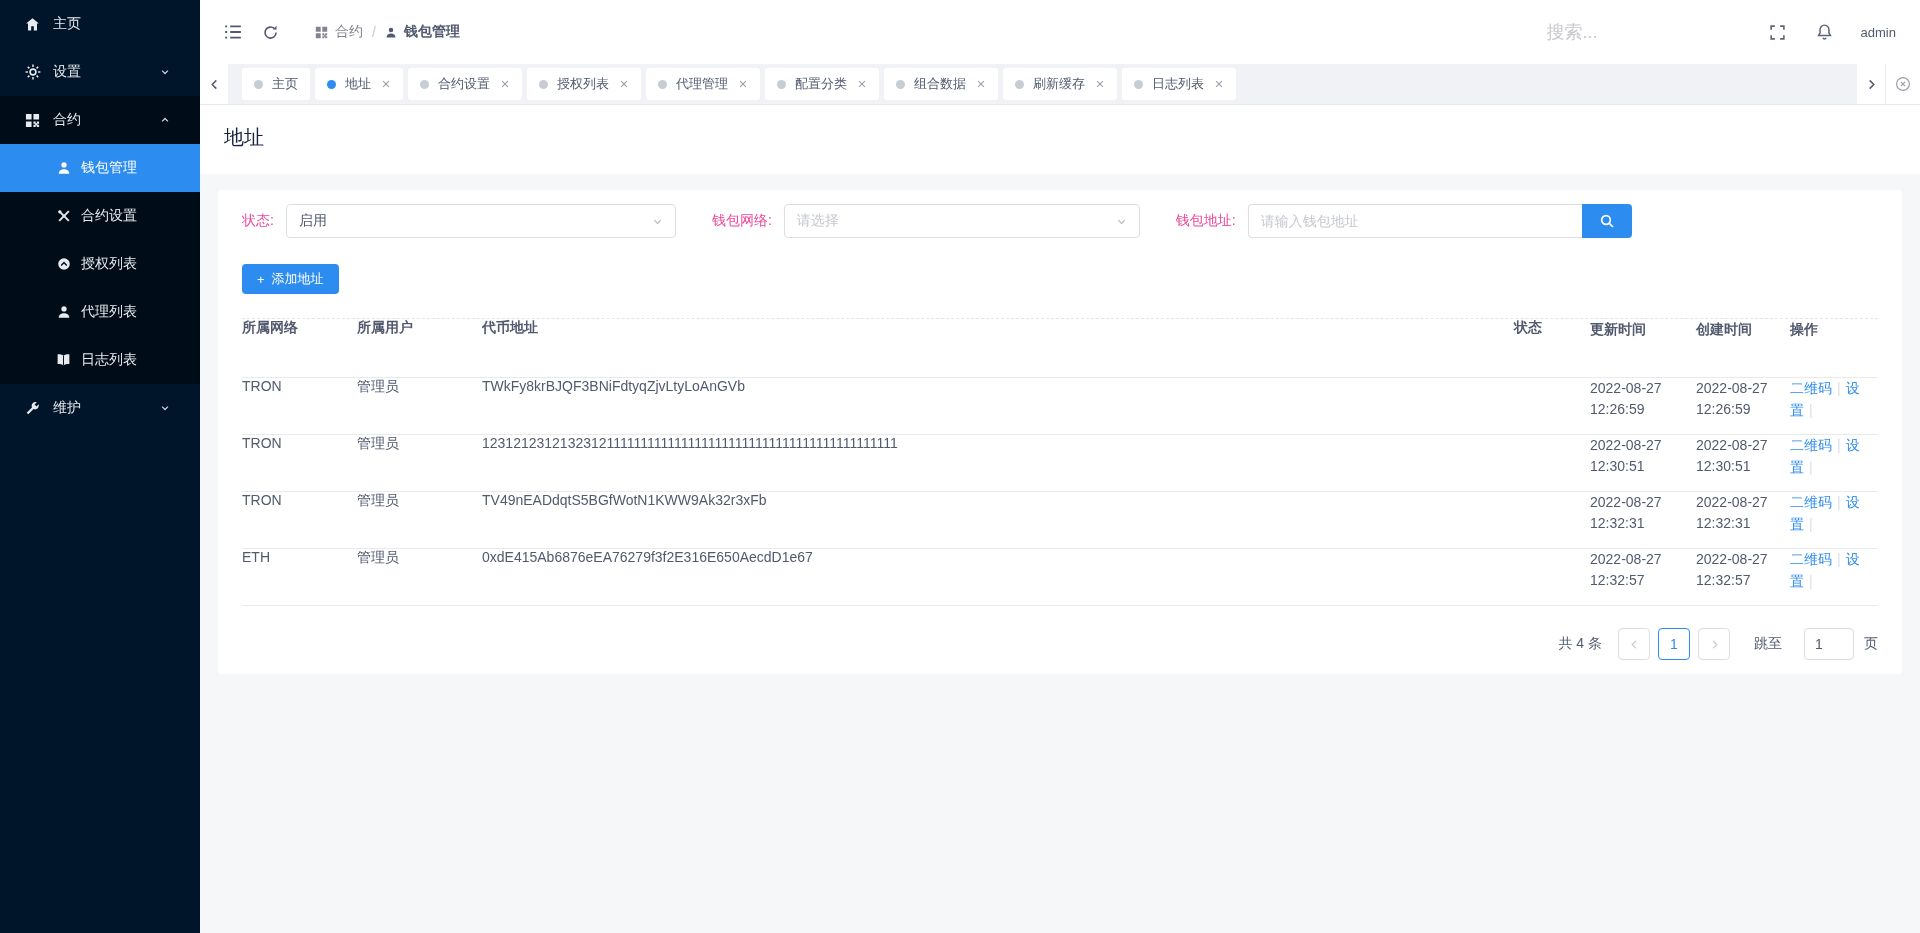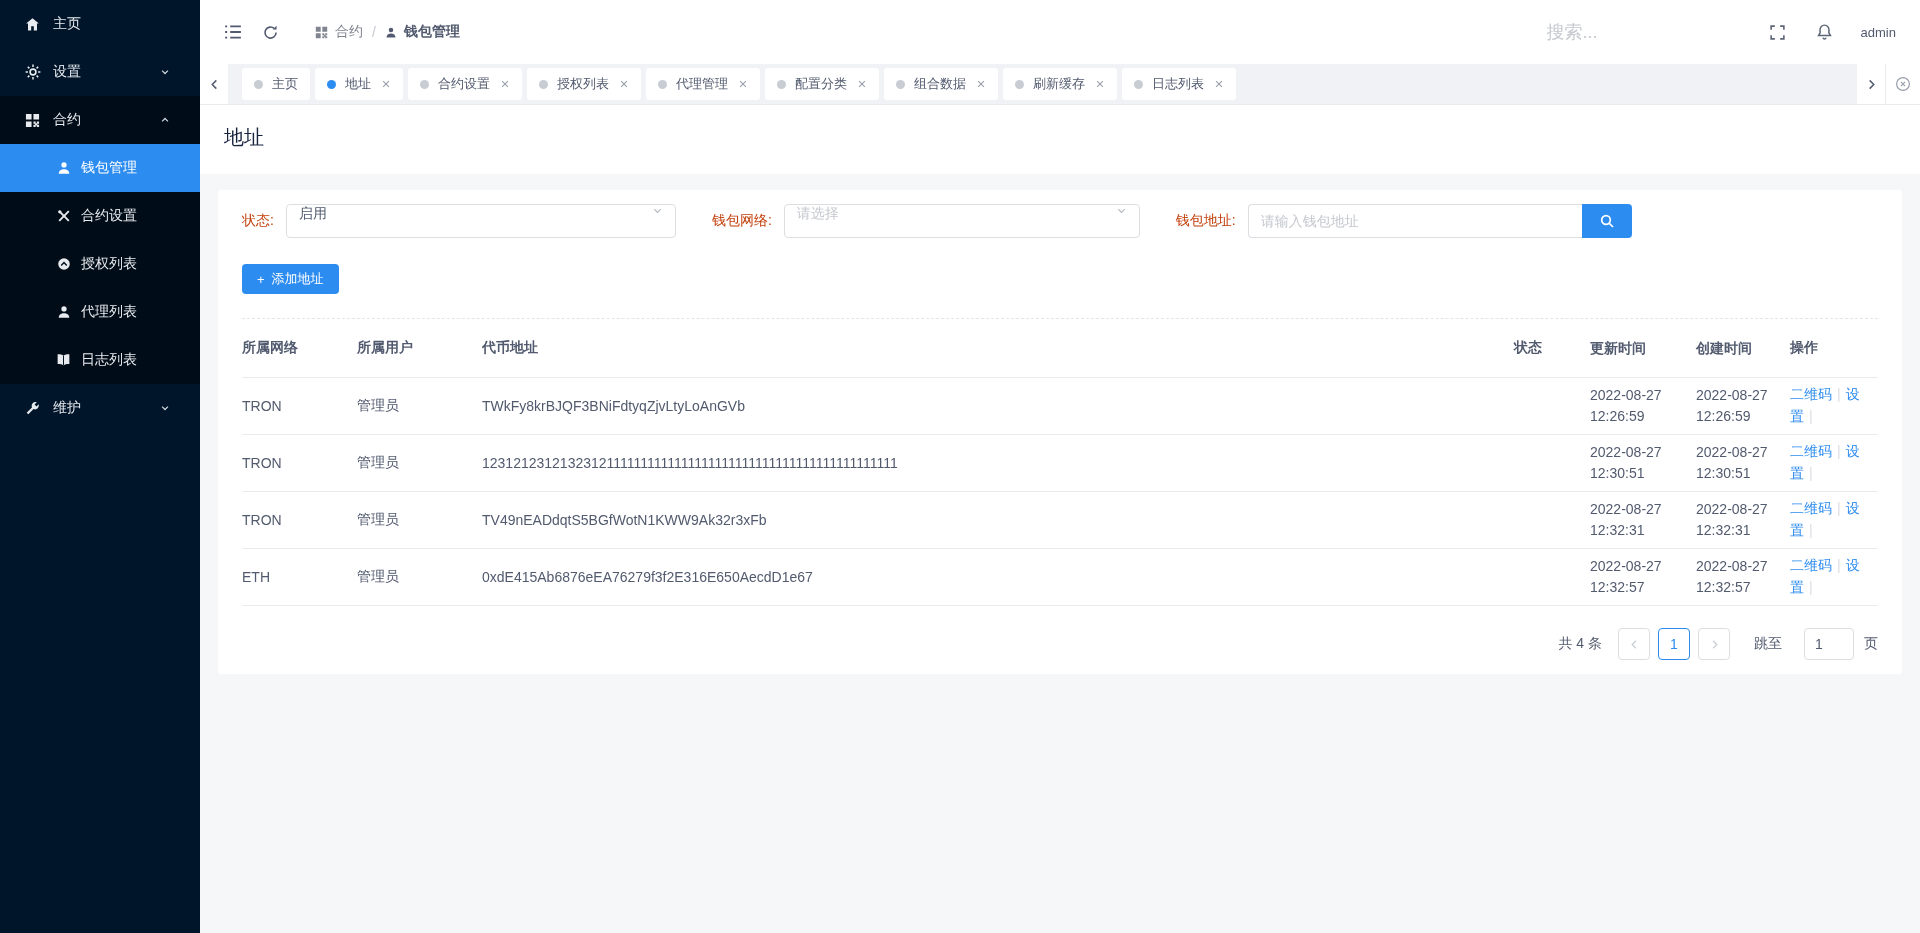--- a/index.html
+++ b/index.html
@@ -48,41 +48,41 @@
   .closeall{width:34px;height:40px;background:#fff;border-left:1px solid #e8eaec;display:flex;
             align-items:center;justify-content:center;color:#9aa0ab;cursor:pointer;flex-shrink:0}
 
   
   .content{flex:1;overflow:hidden}
   .title-band{background:#fff;padding:19px 24px 23px;font-size:20px;color:#17233d}
   .card{background:#fff;margin:16px 18px 0;border-radius:3px;padding:14px 24px 0;height:484px;
         box-sizing:border-box;overflow:hidden}
 
   .filters{display:flex;align-items:center;font-size:14px}
-  .flabel{color:#c2410c;margin-right:12px;flex-shrink:0}
+  .flabel{color:#ec4899;margin-right:12px;flex-shrink:0}
   .select{height:34px;border:1px solid #dcdee2;border-radius:4px;background:#fff;display:flex;
-          align-items:flex-start;justify-content:space-between;padding:0 12px;box-sizing:border-box;cursor:pointer}
+          align-items:center;justify-content:space-between;padding:0 12px;box-sizing:border-box;cursor:pointer}
   .select .val{color:#515a6e}
   .select .ph{color:#c5c8ce}
   .select .sel-chev{display:flex;color:#b6bac2}
   .s-status{width:390px}
   .s-network{width:356px}
   .gap1{width:36px;flex-shrink:0}
   .text-input{width:334px;height:34px;border:1px solid #dcdee2;border-right:none;border-radius:4px 0 0 4px;
               padding:0 12px;font-size:14px;color:#515a6e;box-sizing:border-box;outline:none}
   .text-input::placeholder{color:#c5c8ce}
   .search-btn{width:50px;height:34px;background:#2d8cf0;border:none;border-radius:0 4px 4px 0;
               display:flex;align-items:center;justify-content:center;cursor:pointer}
 
   .add-btn{margin-top:26px;height:30px;padding:0 15px;background:#2d8cf0;color:#fff;border:none;
            border-radius:4px;font-size:13px;display:inline-flex;align-items:center;gap:7px;cursor:pointer}
 
   .dash-divider{border-top:1px dashed #e3e5e8;margin-top:24px}
 
-  .thead,.trow{display:flex;align-items:center}
+  .thead,.trow{display:flex;}
   .thead{height:58px;font-weight:bold;font-size:14px;color:#515a6e;border-bottom:1px solid #e8eaec}
   .trow{height:56px;border-bottom:1px solid #e8eaec;font-size:14px;color:#515a6e}
   .c-network{width:115px;flex-shrink:0}
   .c-user{width:125px;flex-shrink:0}
   .c-address{flex:1;min-width:0;overflow:hidden;white-space:nowrap}
   .c-status{width:76px;flex-shrink:0}
   .c-updated{width:84px;flex-shrink:0;line-height:1.5}
   .c-created{width:90px;flex-shrink:0;line-height:1.5;margin-left:22px}
   .c-actions{width:88px;flex-shrink:0;word-break:break-all;line-height:1.55;margin-left:4px}
   .c-actions a{color:#2d8cf0;text-decoration:none;cursor:pointer}

